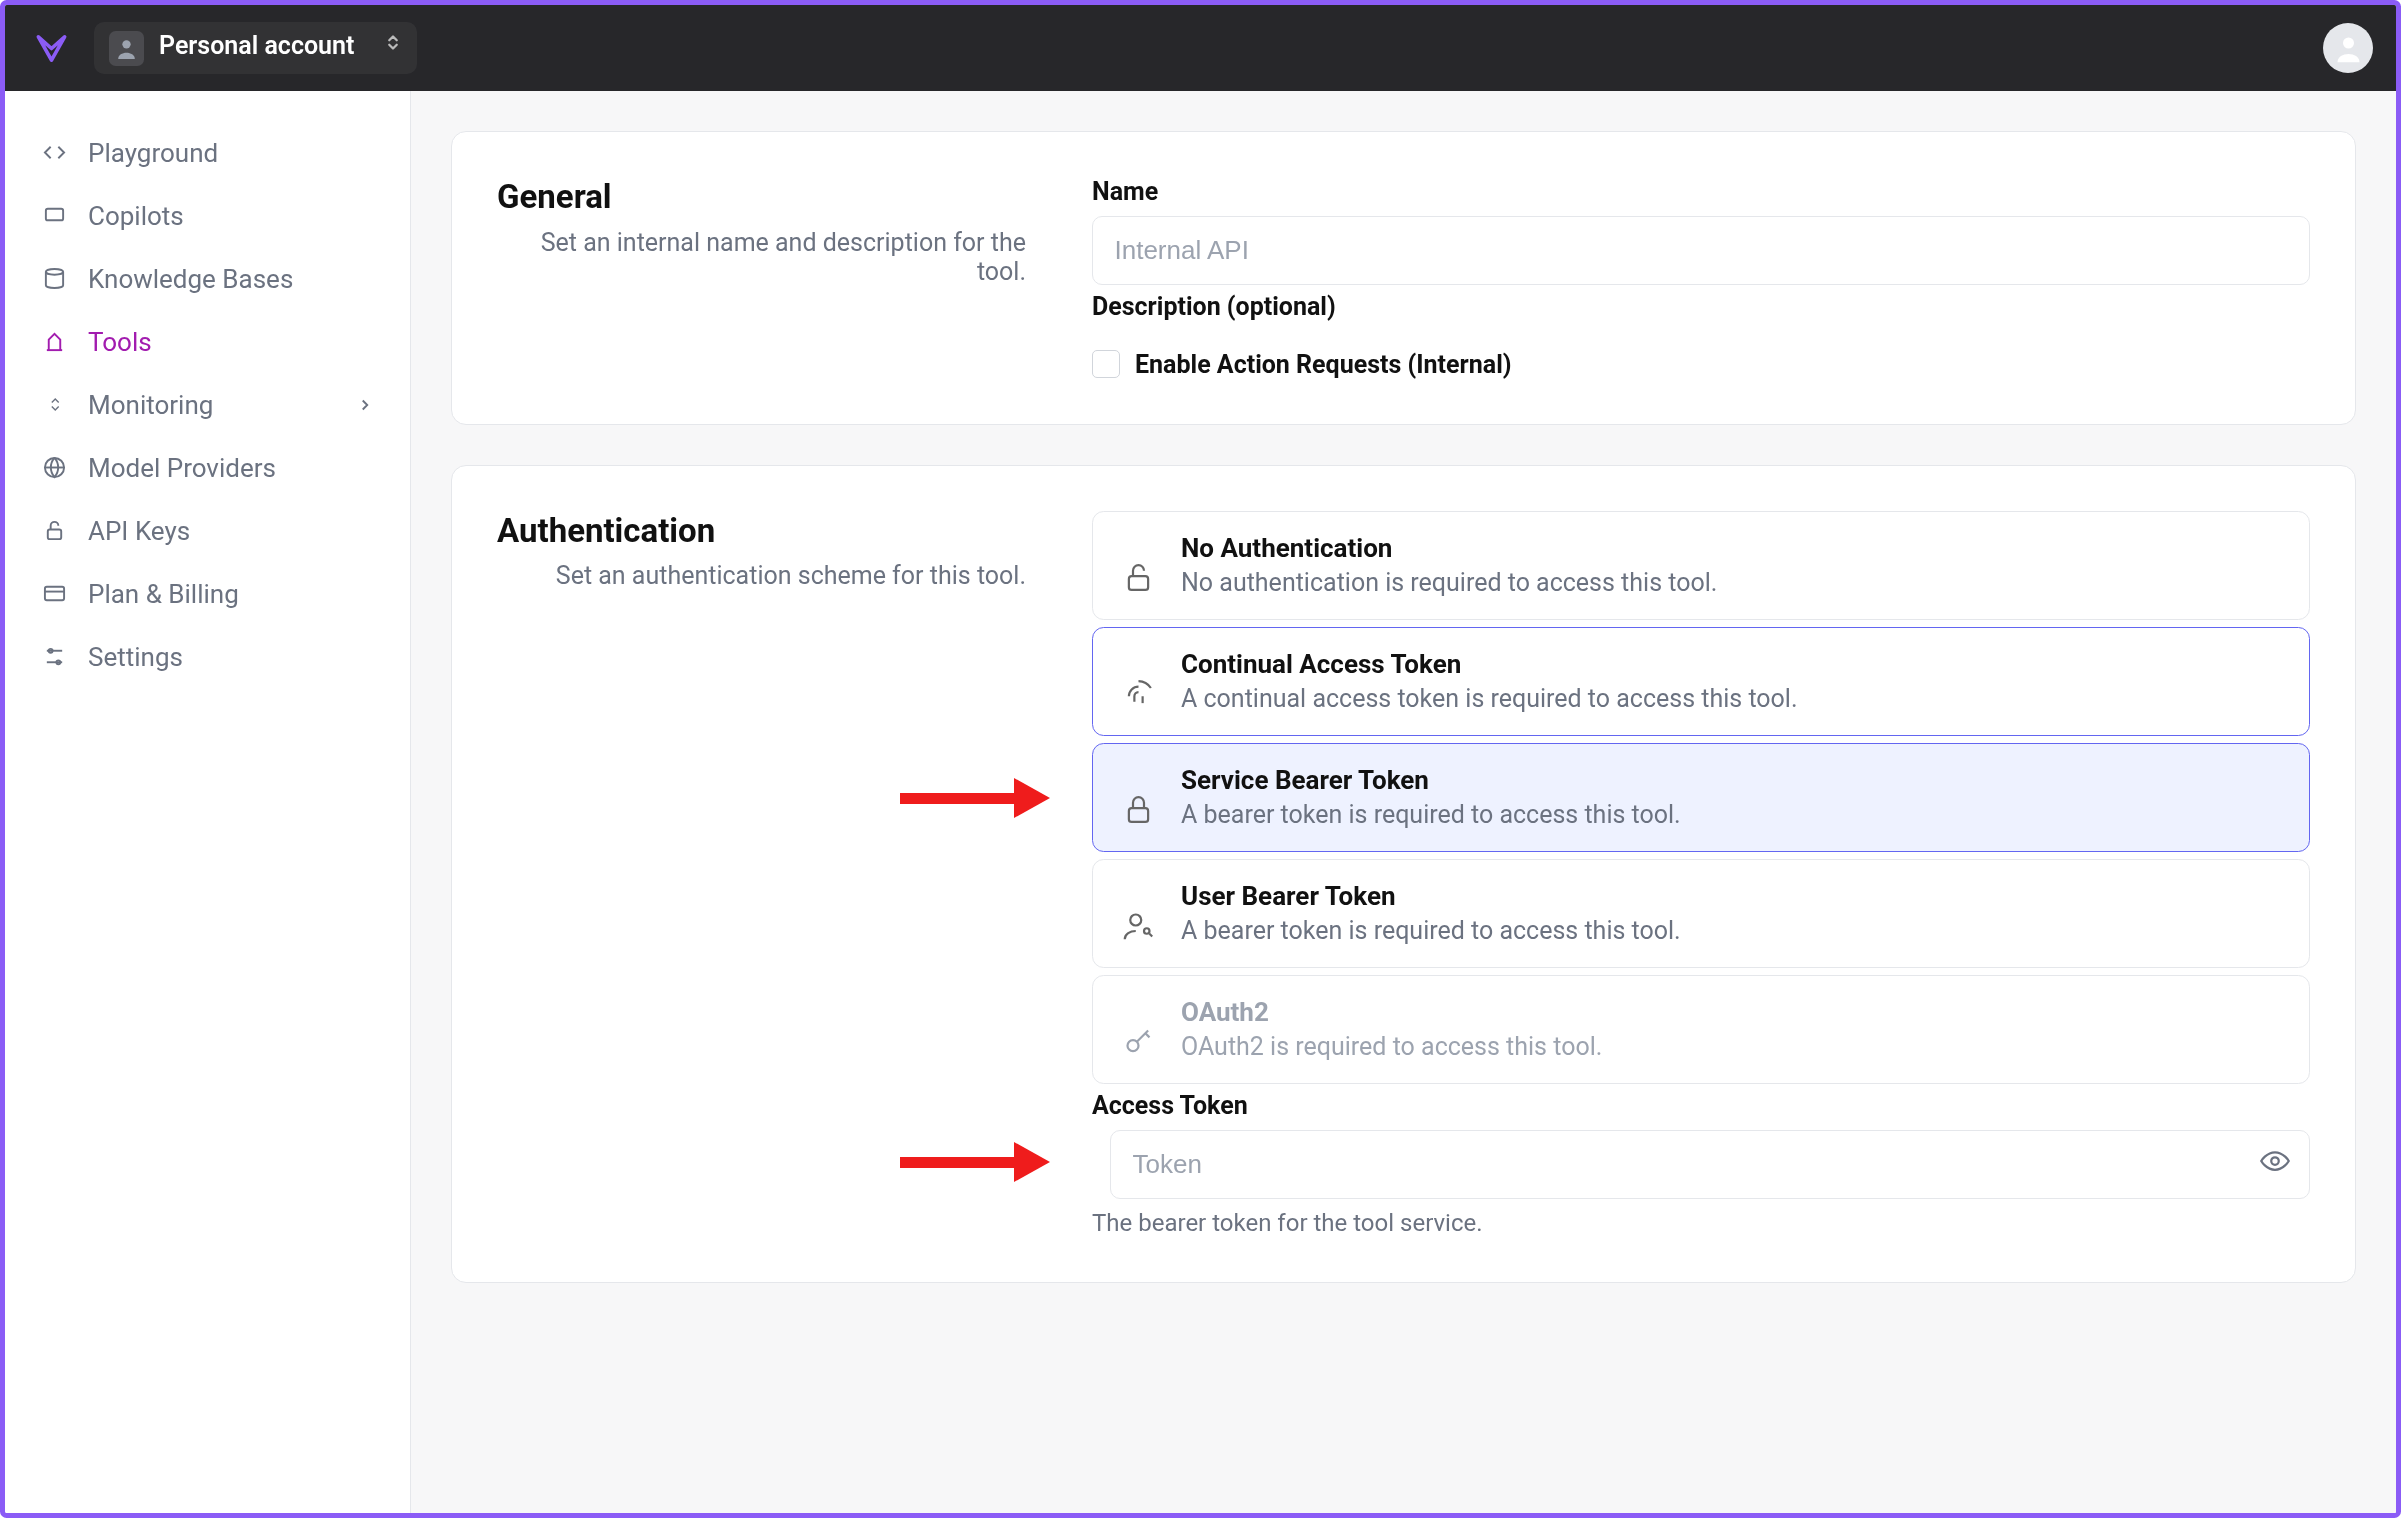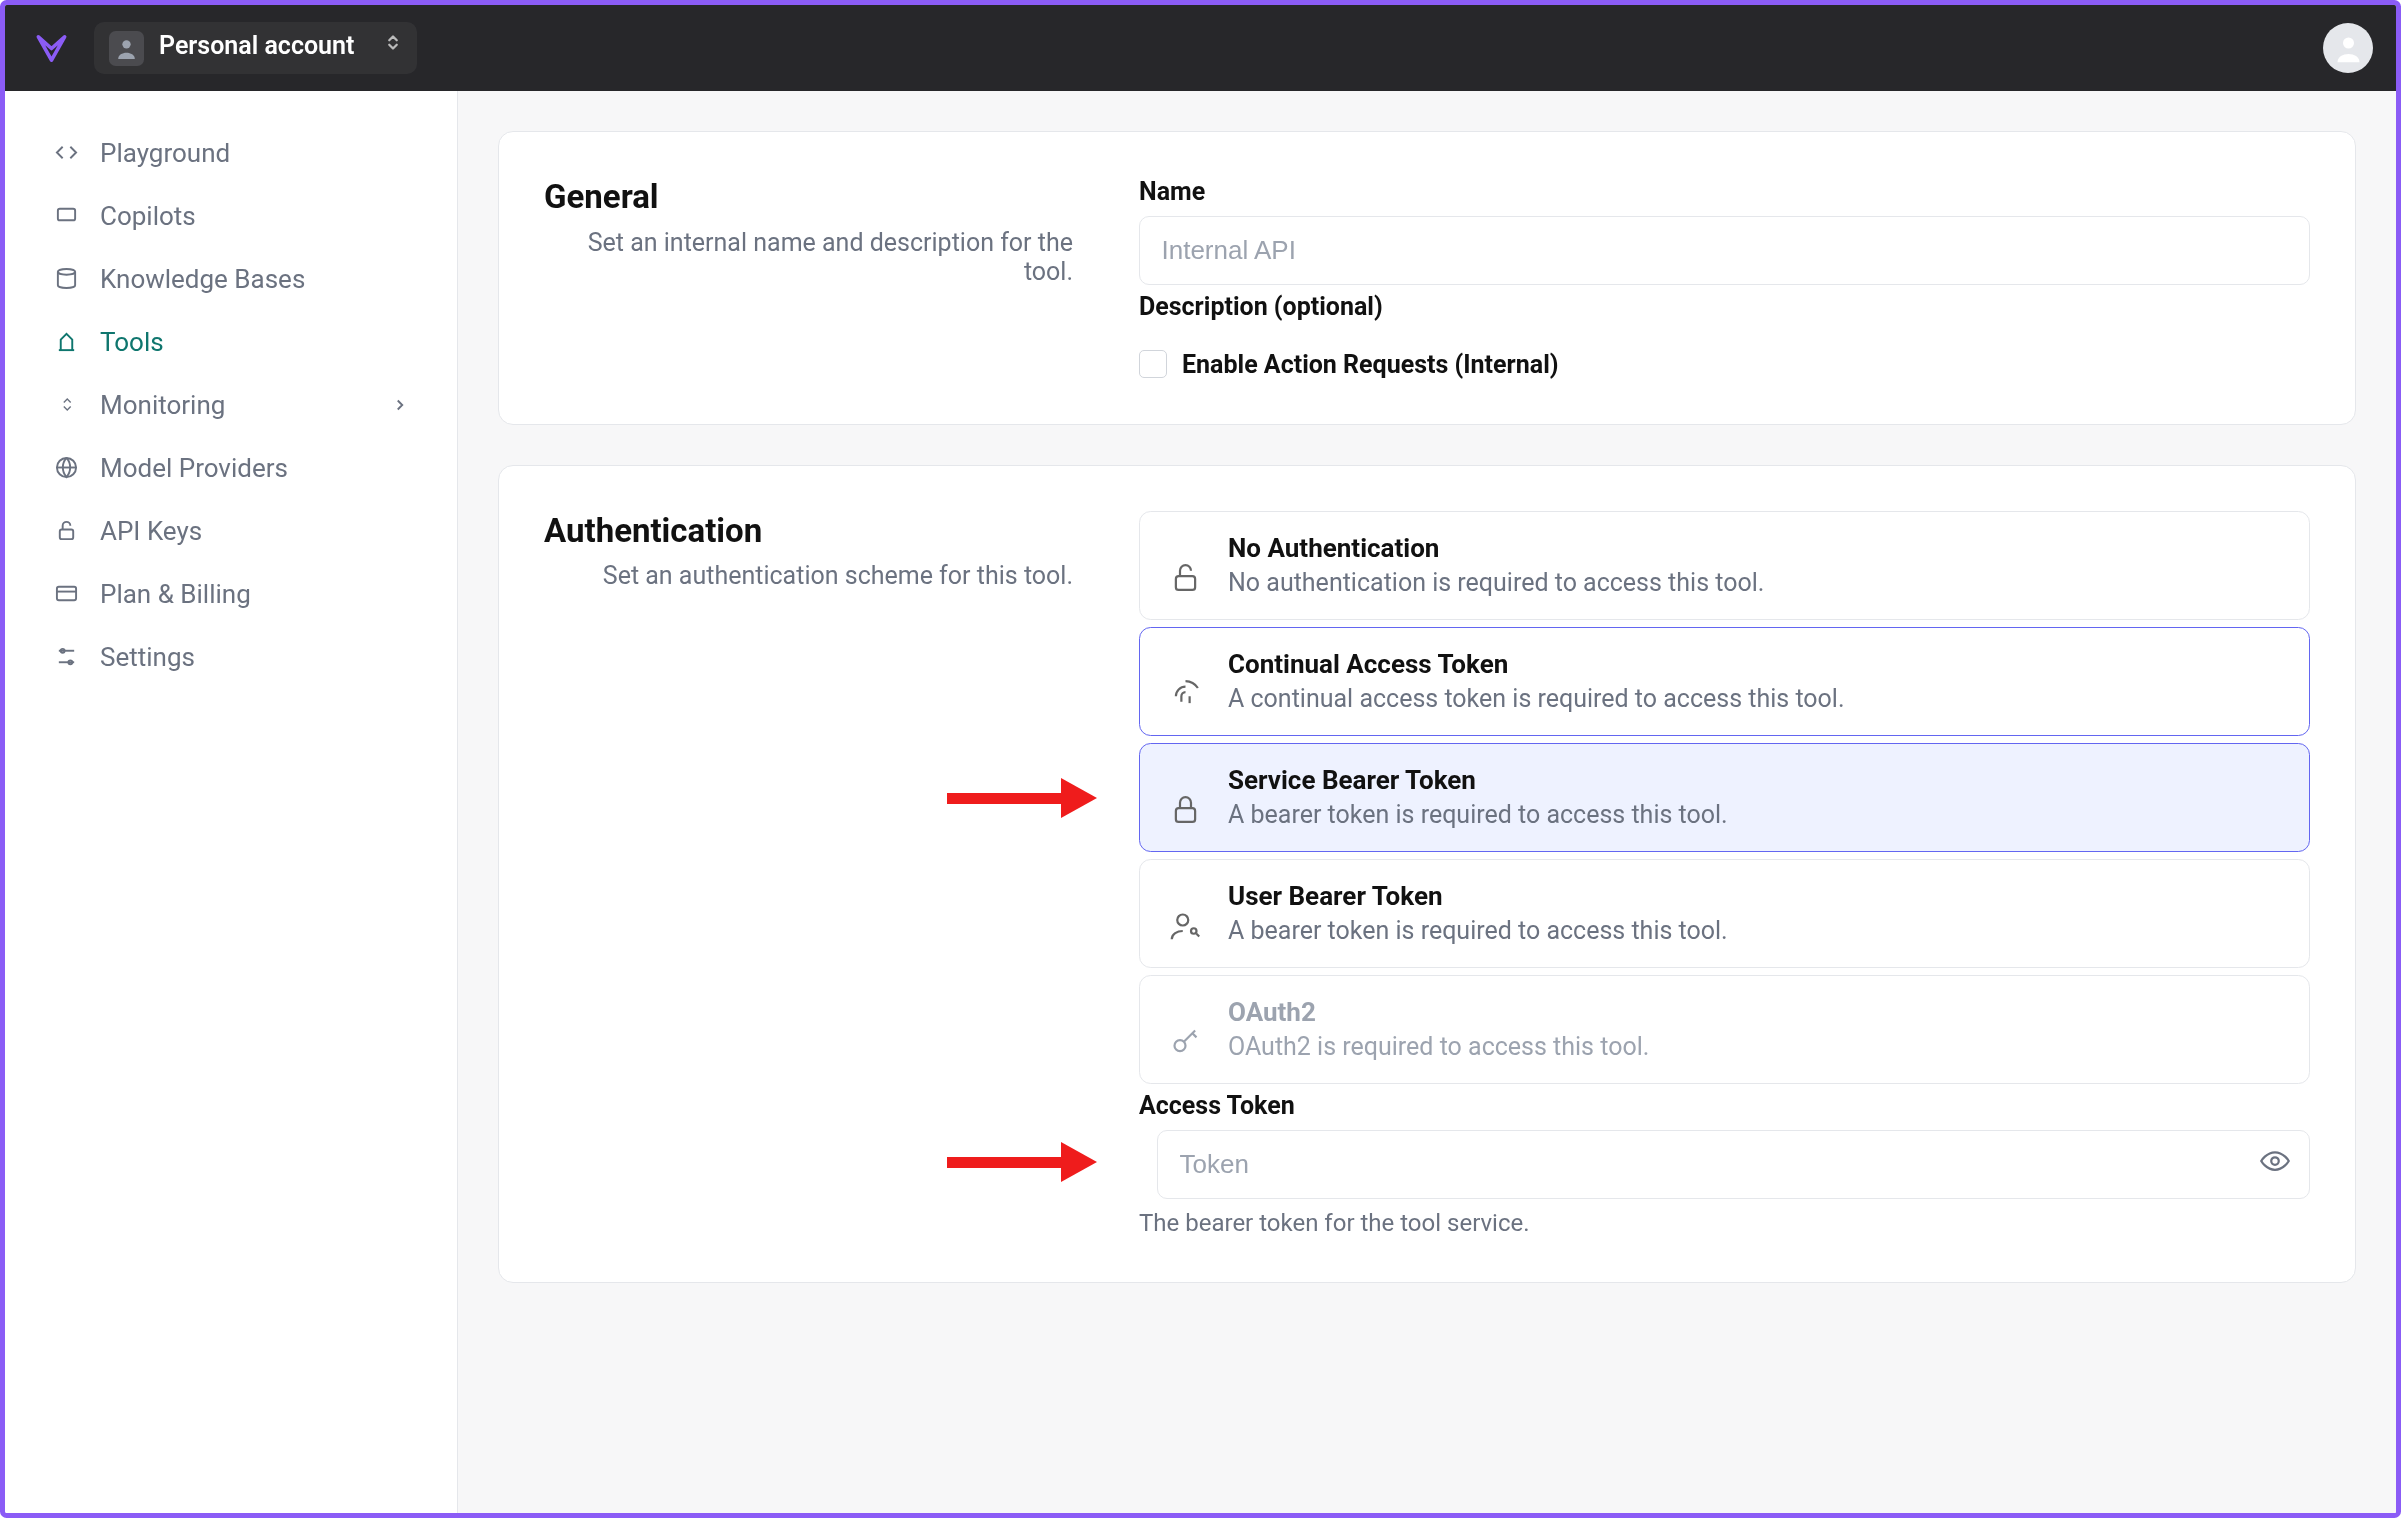--- a/index.html
+++ b/index.html
@@ -11,23 +11,23 @@
   .topbar .logo { width: 46px; display: flex; align-items: center; justify-content: center; }
   .topbar .account-chip { display: flex; gap: 15px; background: rgba(255,255,255,0.05); padding: 8.3px 15px; border-radius: 10px; margin-left: 20px; }
   .topbar .avatar-sq { width: 35px; height: 35px; background: #4b4b4f; border-radius: 6.6px; display:flex; align-items:center; justify-content:center; }
   .topbar .account-name { font-weight: 600; font-size: 25px; }
   .topbar .updown { margin-left: 15px; color:#bbb; }
   .topbar .spacer { flex: 1; }
   .topbar .profile { width: 50px; height: 50px; background: #e5e7eb; border-radius: 50%; display:flex; align-items:center; justify-content:center; }
 
   
   .main { flex: 1; display: flex; min-height: 0; }
-  .sidebar { width: 453px; border-right: 1.7px solid #e5e7eb; padding: 30px 32px; }
+  .sidebar { width: 406px; border-right: 1.7px solid #e5e7eb; padding: 30px 20px; }
   .sidebar .item { display: flex; align-items: center; gap: 20px; padding: 16.5px 16.5px; border-radius: 8.3px; color: #6b7280; cursor: pointer; font-size: 26px; }
-  .sidebar .item.active { color: #0f766e; }
+  .sidebar .item.active { color: #a21caf; }
   .sidebar .item .ico { width: 26.5px; display:flex; align-items:center; justify-content:center; }
   .sidebar .item .chev { margin-left: auto; }
 
   .content { flex: 1; background: #f7f7f8; overflow: auto; padding: 0 0 66px 0; }
   .page-intro { padding: 16.5px 50px 33px 116px; background:#fff; border-bottom:1.7px solid #e5e7eb; font-size:26px; color:#6b7280; }
 
   .card { background:#fff; border:1.7px solid #e5e7eb; border-radius:15px; margin: 40px 40px 0 40px; padding: 45px; display:flex; gap: 66px; }
   .card .left { flex: 0 0 529px; }
   .card .left h2 { font-size: 33px; font-weight: 700; margin-bottom: 11.6px; }
   .card .left p { font-size: 25px; color:#6b7280;text-align:right; }

